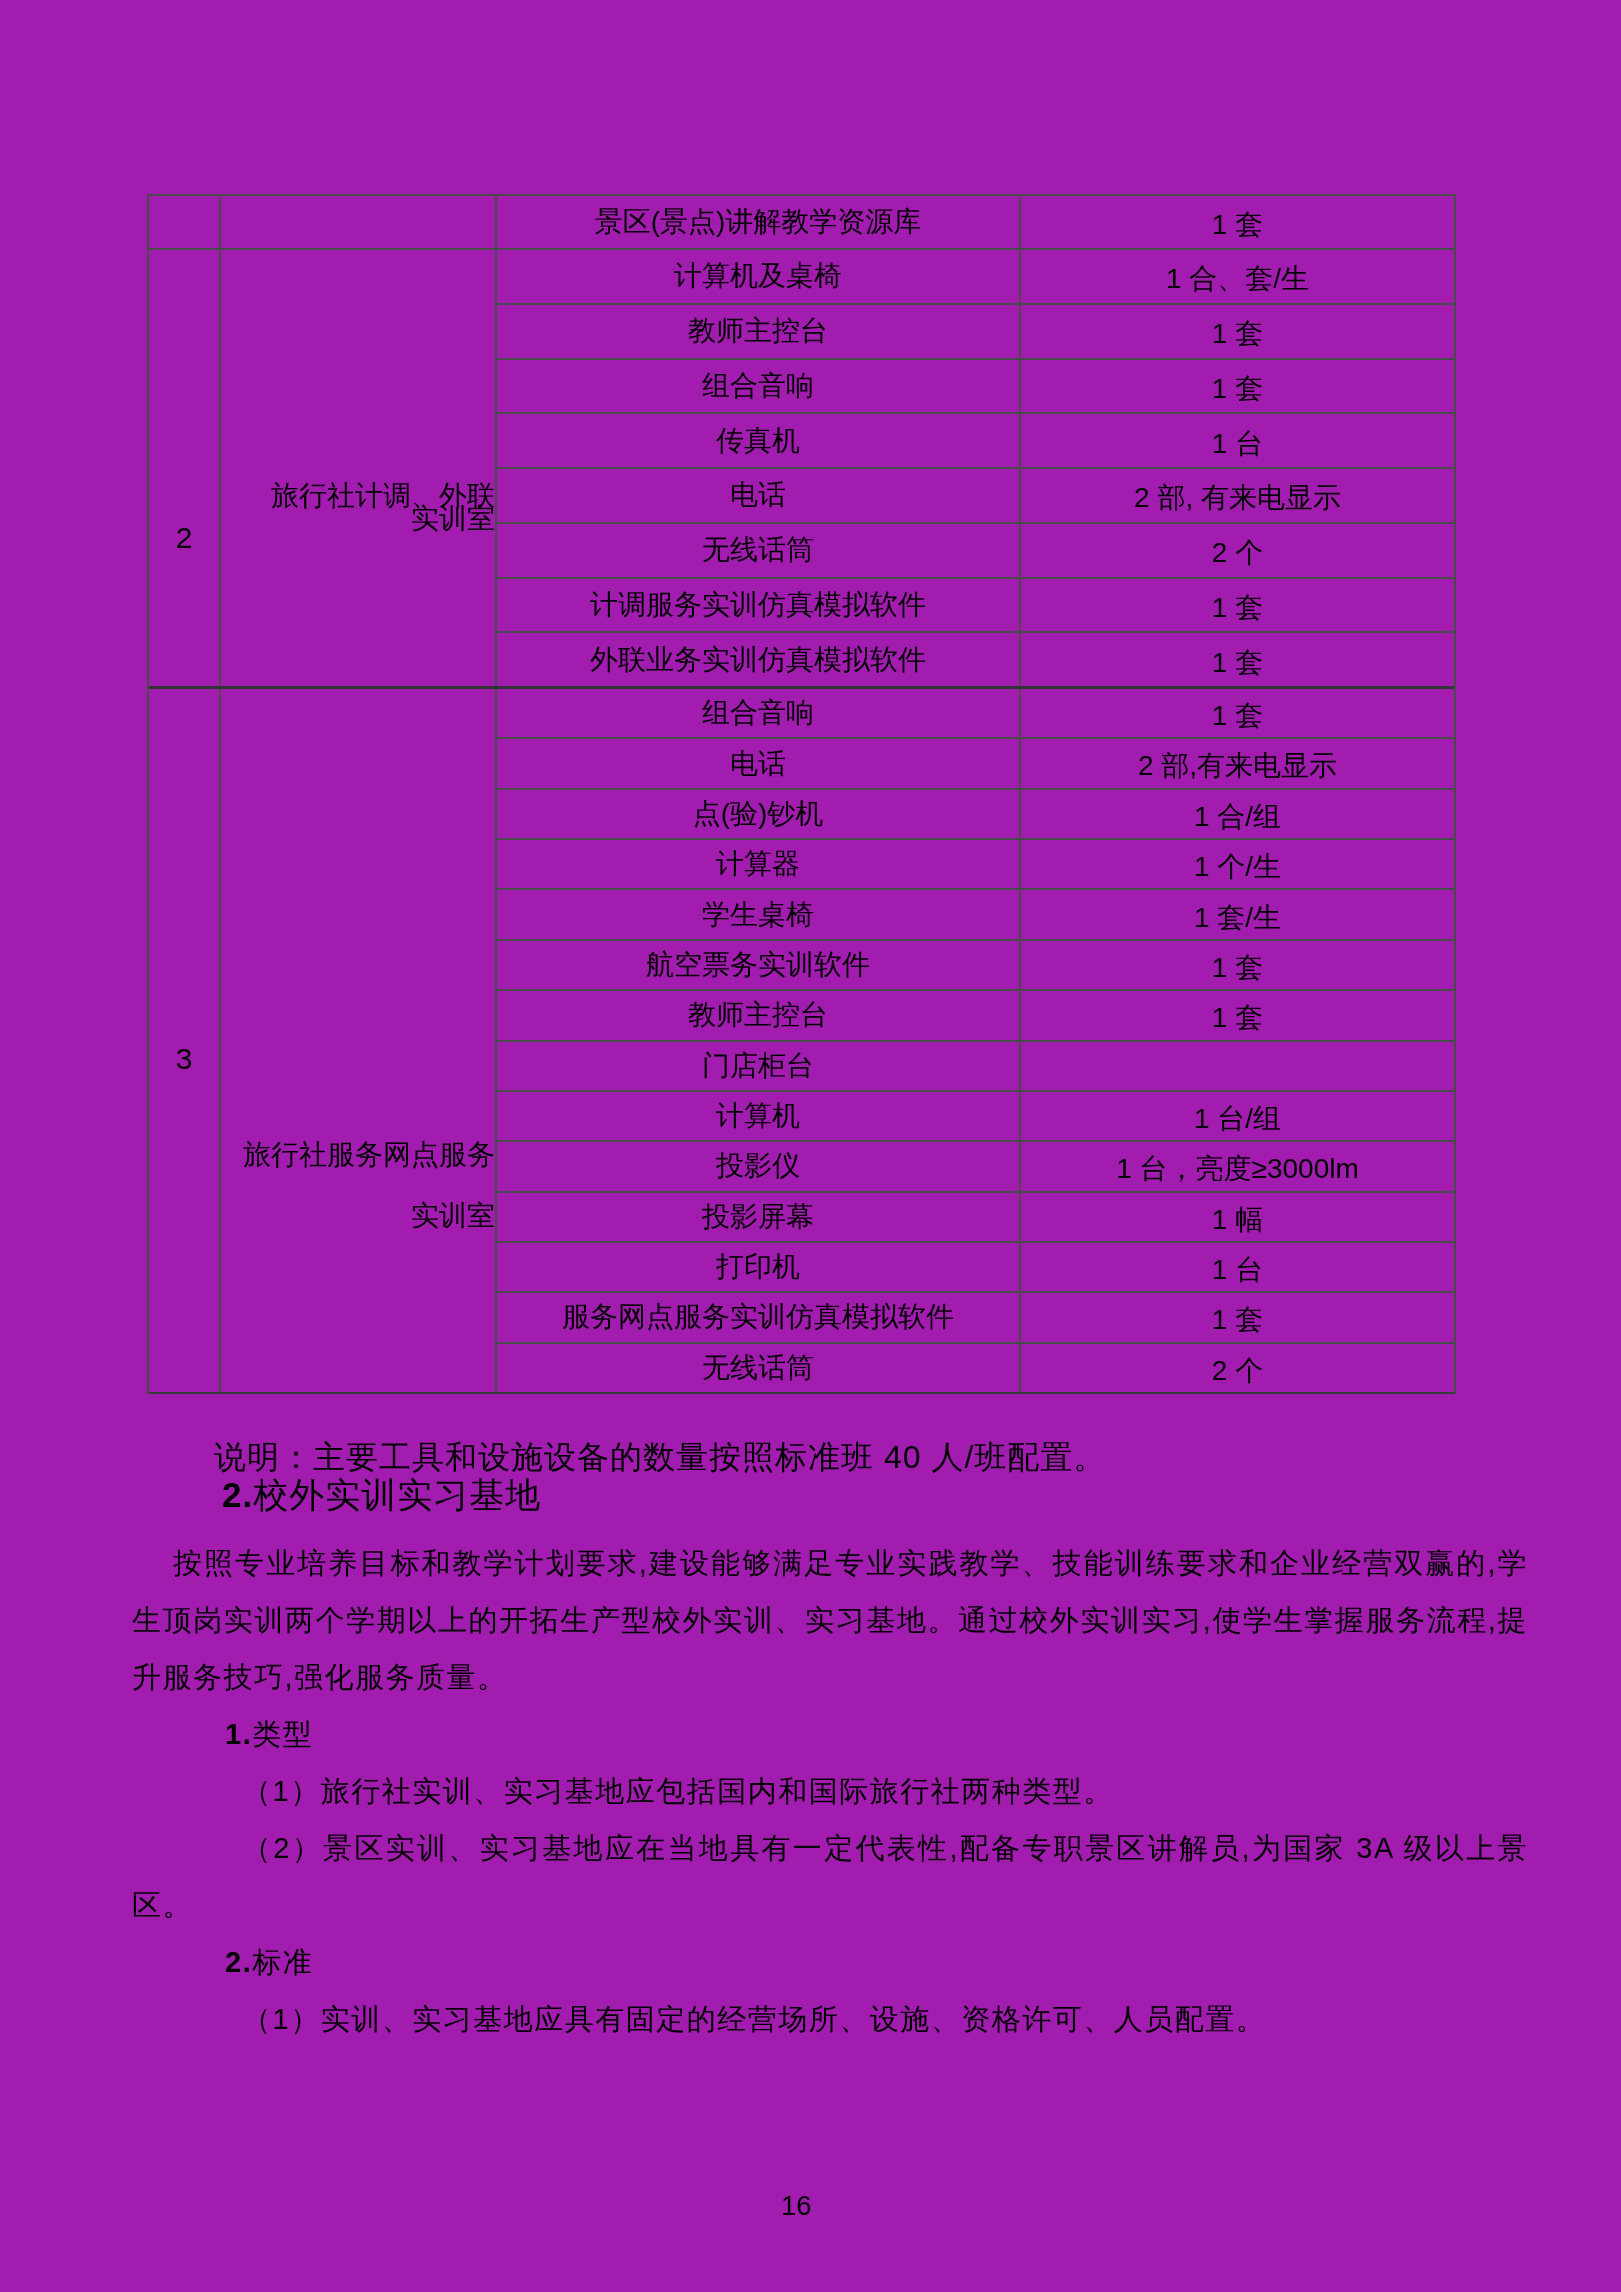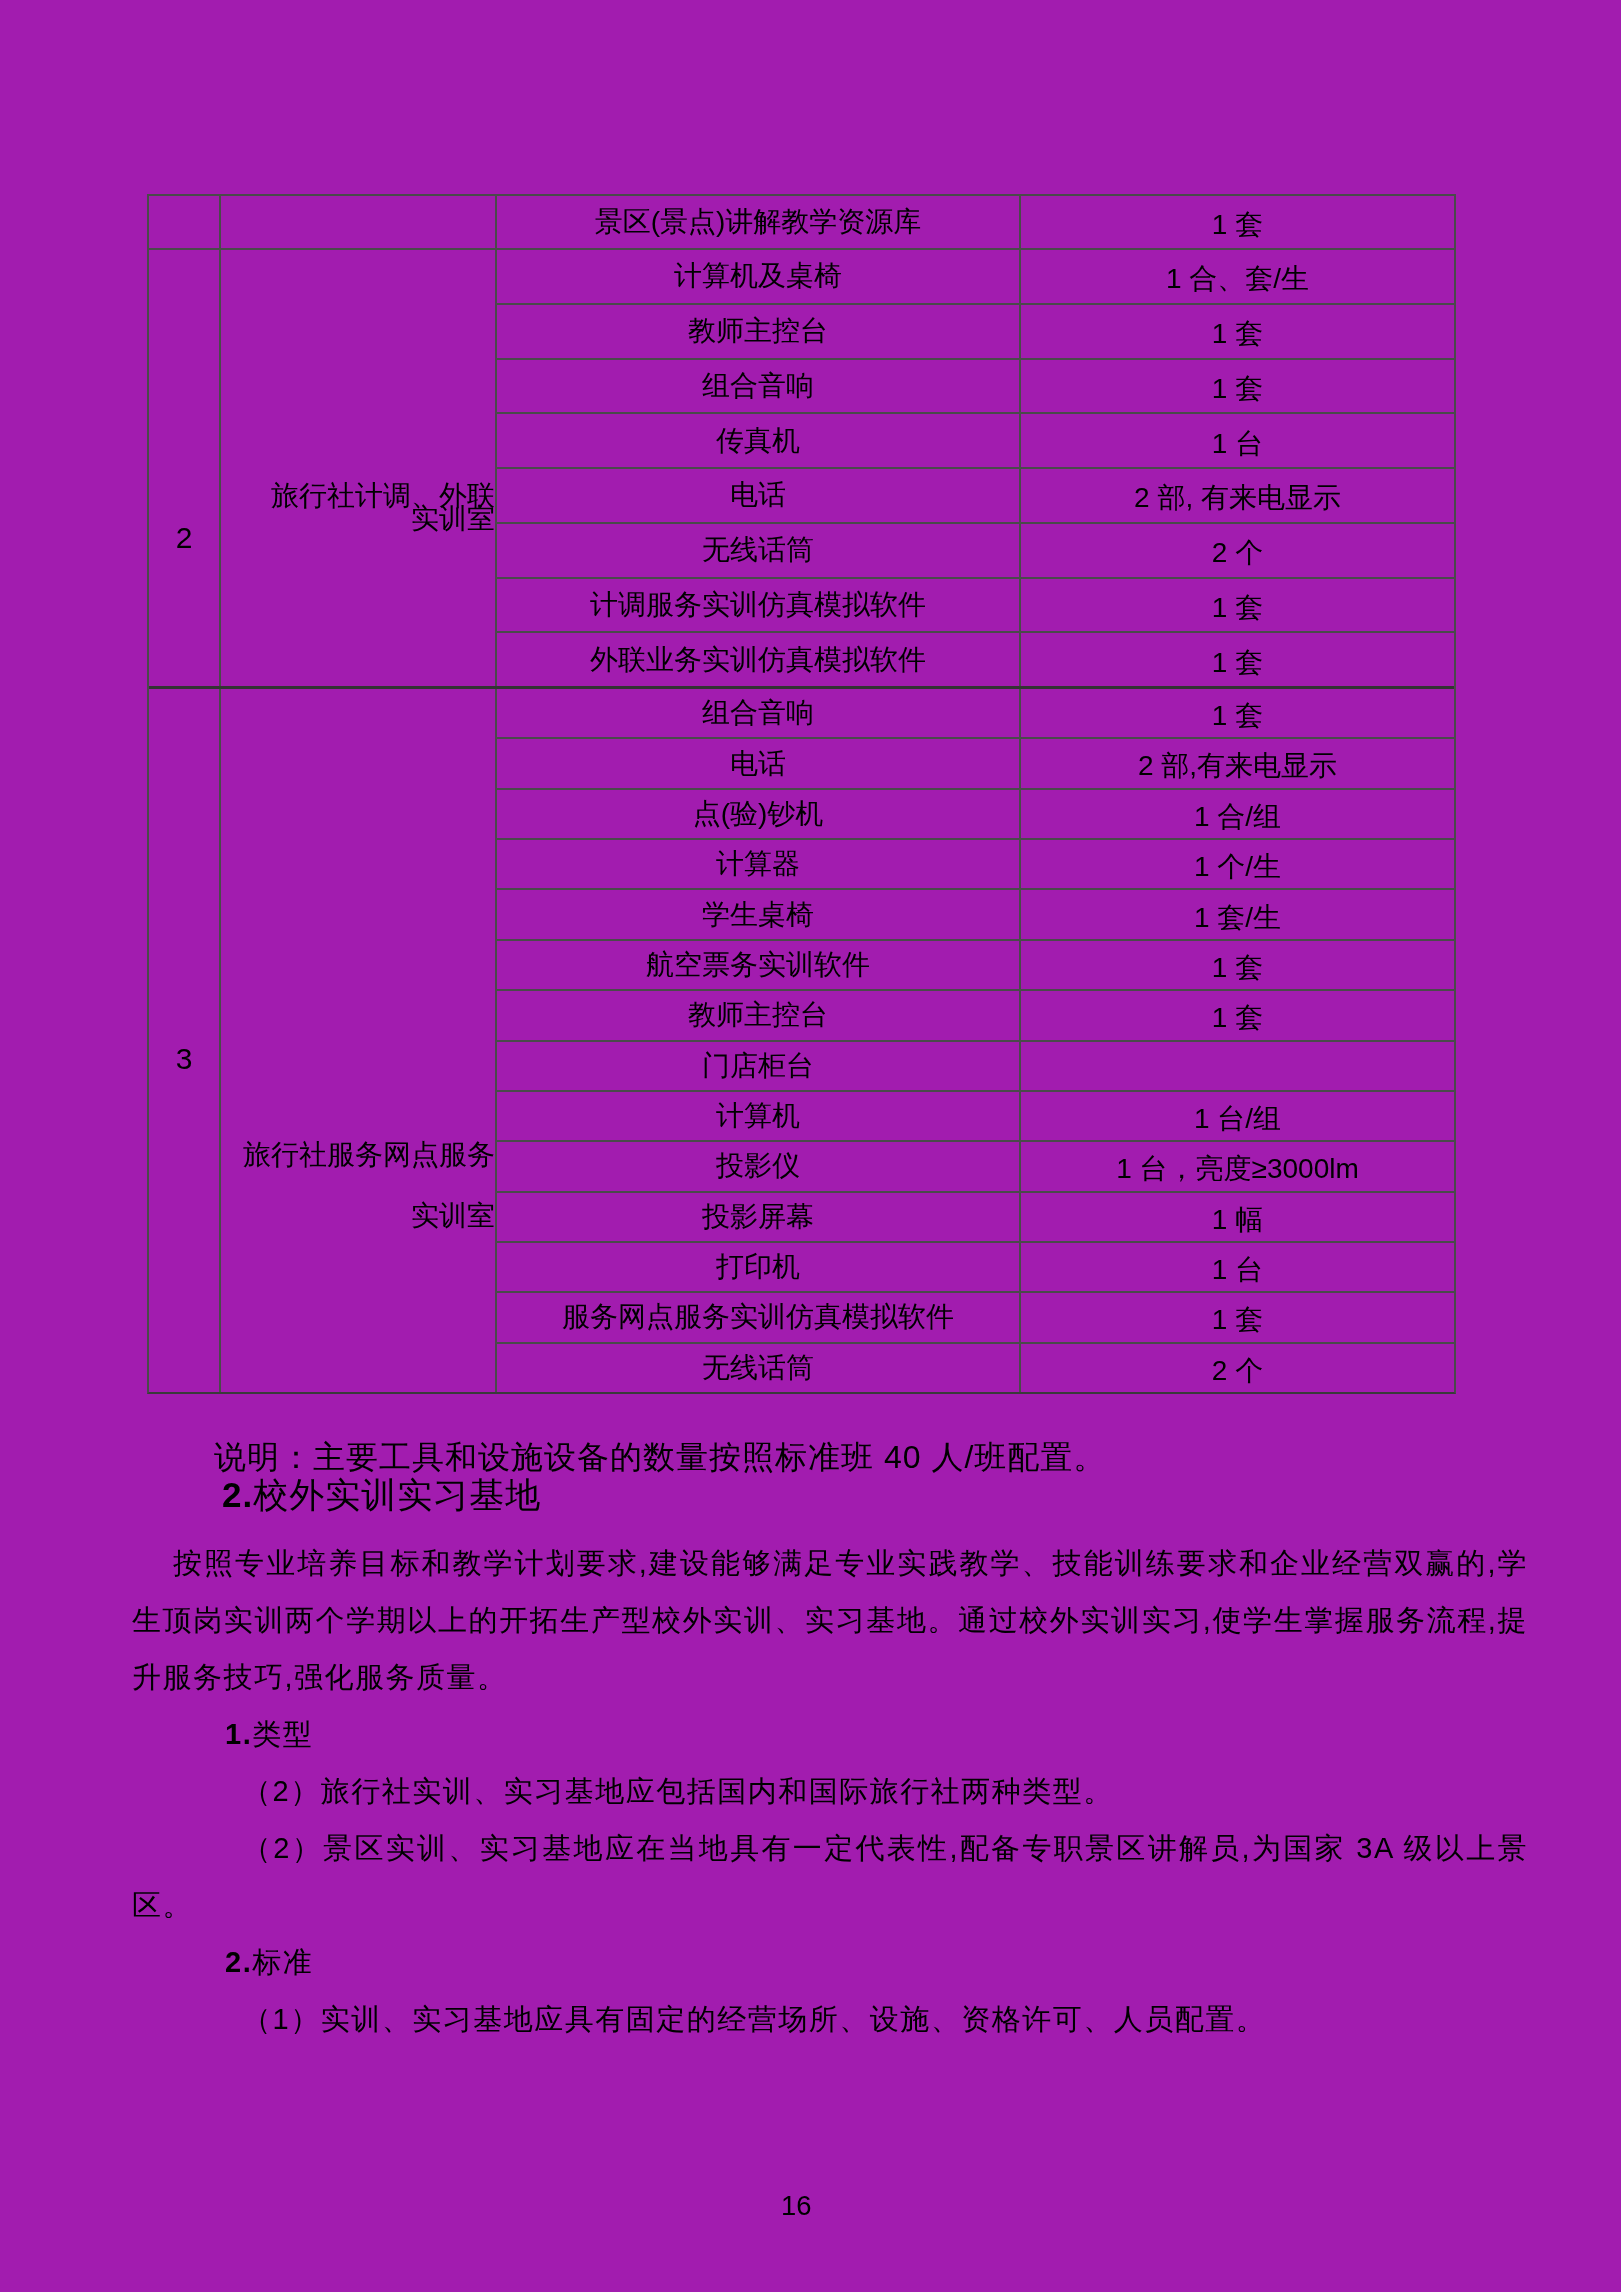--- a/index.html
+++ b/index.html
@@ -177,21 +177,21 @@
 
   <div class="note">说明：主要工具和设施设备的数量按照标准班 40 人/班配置。</div>
 
   <div class="heading">
     <span class="num">2.</span><span>校外实训实习基地</span>
   </div>
 
   <div class="flow">
     <p class="para">按照专业培养目标和教学计划要求,建设能够满足专业实践教学、技能训练要求和企业经营双赢的,学生顶岗实训两个学期以上的开拓生产型校外实训、实习基地。通过校外实训实习,使学生掌握服务流程,提升服务技巧,强化服务质量。</p>
     <p class="li-head"><span class="num">1.</span><span>类型</span></p>
-    <p class="li">（2）旅行社实训、实习基地应包括国内和国际旅行社两种类型。</p>
+    <p class="li">（1）旅行社实训、实习基地应包括国内和国际旅行社两种类型。</p>
     <p class="li">（2）景区实训、实习基地应在当地具有一定代表性,配备专职景区讲解员,为国家 3A 级以上景区。</p>
     <p class="li-head"><span class="num">2.</span><span>标准</span></p>
     <p class="li">（1）实训、实习基地应具有固定的经营场所、设施、资格许可、人员配置。</p>
   </div>
 
   <div class="page-num">16</div>
 
 </div>
 
 

